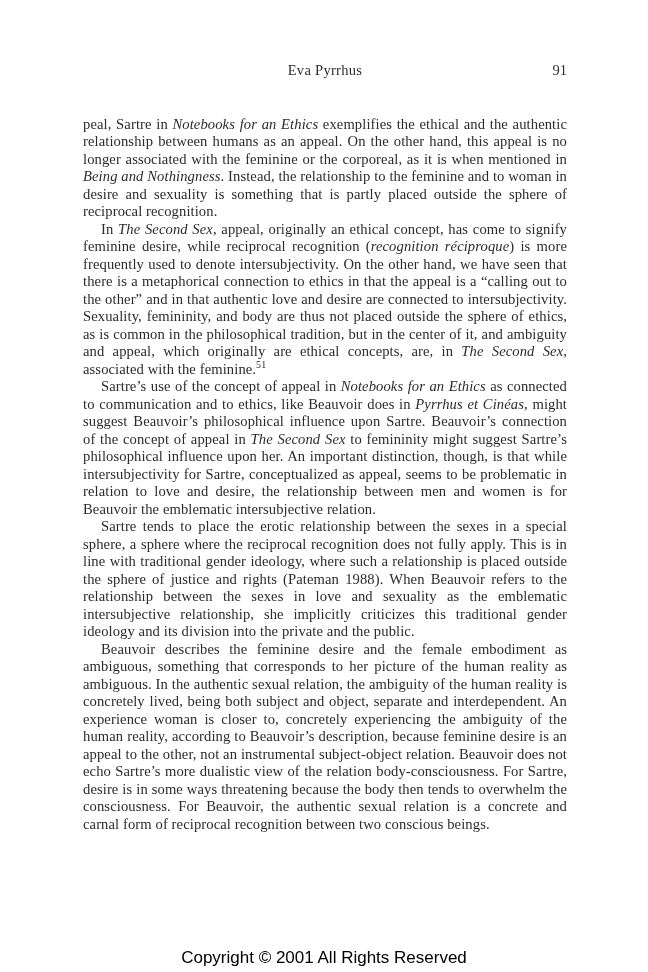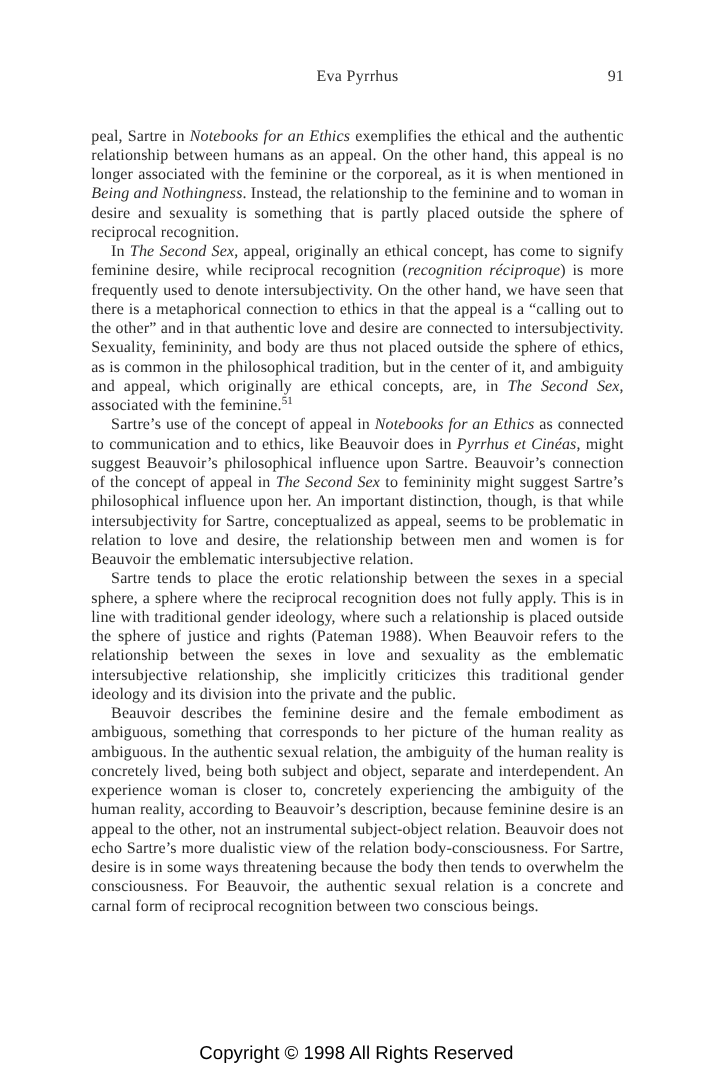--- a/index.html
+++ b/index.html
@@ -80,15 +80,15 @@
   </div>
 
   <div class="text-column">
       <p><span>peal, Sartre in </span><i>Notebooks for an Ethics</i><span> exemplifies the ethical and the authentic relationship between humans as an appeal. On the other hand, this appeal is no longer associated with the feminine or the corporeal, as it is when mentioned in </span><i>Being and Nothingness</i><span>. Instead, the relationship to the feminine and to woman in desire and sexuality is something that is partly placed outside the sphere of reciprocal recognition.</span></p>
       <p class="indent"><span>In </span><i>The Second Sex</i><span>, appeal, originally an ethical concept, has come to signify feminine desire, while reciprocal recognition (</span><i>recognition réciproque</i><span>) is more frequently used to denote intersubjectivity. On the other hand, we have seen that there is a metaphorical connection to ethics in that the appeal is a “calling out to the other” and in that authentic love and desire are connected to intersubjectivity. Sexuality, femininity, and body are thus not placed outside the sphere of ethics, as is common in the philosophical tradition, but in the center of it, and ambiguity and appeal, which originally are ethical concepts, are, in </span><i>The Second Sex</i><span>, associated with the feminine.</span><sup>51</sup></p>
       <p class="indent"><span>Sartre’s use of the concept of appeal in </span><i>Notebooks for an Ethics</i><span> as connected to communication and to ethics, like Beauvoir does in </span><i>Pyrrhus et Cinéas</i><span>, might suggest Beauvoir’s philosophical influence upon Sartre. Beauvoir’s connection of the concept of appeal in </span><i>The Second Sex</i><span> to femininity might suggest Sartre’s philosophical influence upon her. An important distinction, though, is that while intersubjectivity for Sartre, conceptualized as appeal, seems to be problematic in relation to love and desire, the relationship between men and women is for Beauvoir the emblematic intersubjective relation.</span></p>
       <p class="indent"><span>Sartre tends to place the erotic relationship between the sexes in a special sphere, a sphere where the reciprocal recognition does not fully apply. This is in line with traditional gender ideology, where such a relationship is placed outside the sphere of justice and rights (Pateman 1988). When Beauvoir refers to the relationship between the sexes in love and sexuality as the emblematic intersubjective relationship, she implicitly criticizes this traditional gender ideology and its division into the private and the public.</span></p>
       <p class="indent"><span>Beauvoir describes the feminine desire and the female embodiment as ambiguous, something that corresponds to her picture of the human reality as ambiguous. In the authentic sexual relation, the ambiguity of the human reality is concretely lived, being both subject and object, separate and interdependent. An experience woman is closer to, concretely experiencing the ambiguity of the human reality, according to Beauvoir’s description, because feminine desire is an appeal to the other, not an instrumental subject-object relation. Beauvoir does not echo Sartre’s more dualistic view of the relation body-consciousness. For Sartre, desire is in some ways threatening because the body then tends to overwhelm the consciousness. For Beauvoir, the authentic sexual relation is a concrete and carnal form of reciprocal recognition between two conscious beings.</span></p>
     </div>
 
-  <div class="page-footer" style="color: rgb(0, 0, 0);">Copyright © 1998 All Rights Reserved</div>
+  <div class="page-footer" style="color: rgb(0, 0, 0);">Copyright © 2001 All Rights Reserved</div>
 
 </div>
 
 </body></html>

